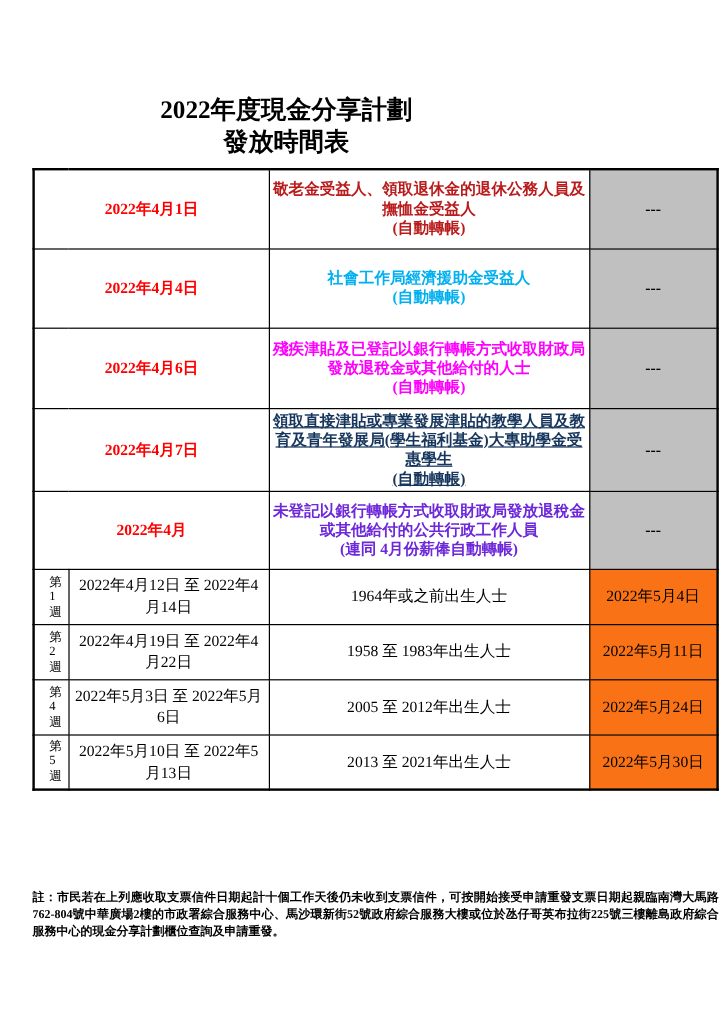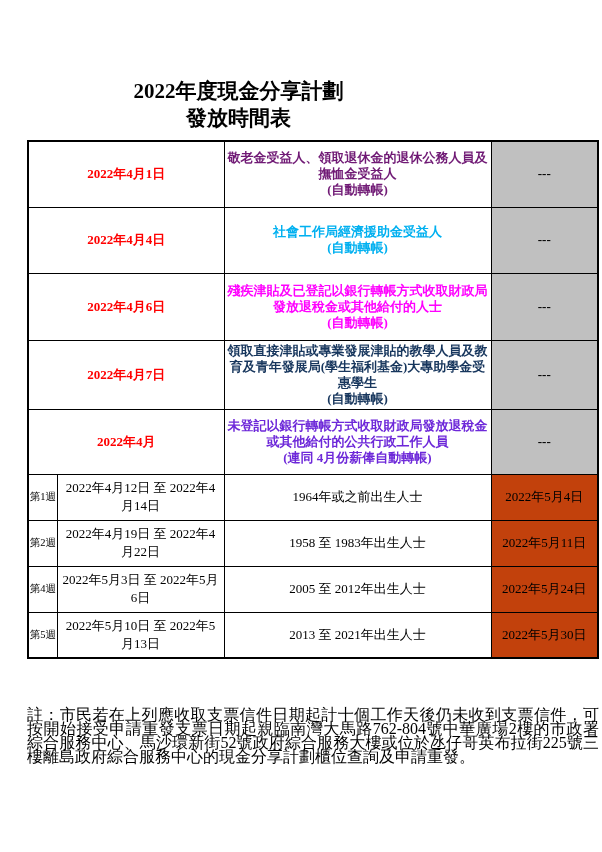--- a/index.html
+++ b/index.html
@@ -22,25 +22,25 @@
   td { text-align:center; vertical-align:middle; padding:2px 3px; }
   .hdr td { height:34px; background:#c0c0c0; font-weight:bold; font-size:13.5px; line-height:16px; border-bottom-width:2px; }
   .auto td { height:66px; }
   .r3 td { height:67px; }
   .r4 td { height:68px; }
   .r5 td { height:65px; }
   .wk td { height:46px; }
   .date-cell { color:#ff0000; font-weight:bold; }
   .desc-cell { font-weight:bold; line-height:16px; }
   .dash-cell { background:#c0c0c0; font-weight:bold; }
-  .week-cell { font-size:10.5px; padding:2px 0; }
-  .green-cell { background:#c2410c; }
+  .week-cell { font-size:10.5px; padding:2px 12px; }
+  .green-cell { background:#f97316; }
   .footnote {
-    position:absolute; top:708px; left:27px; width:572px;
-    font-size:16px; line-height:14px; text-align:justify;
+    position:absolute; top:742px; left:27px; width:572px;
+    font-size:10px; line-height:14px; text-align:justify;font-weight:bold;
   }
 </style>
 </head>
 <body>
 
 <div id="page">
 
   <div class="title-wrap">
     <div>2022年度現金分享計劃</div>
     <div>發放時間表</div>
@@ -51,21 +51,21 @@
       <col style="width:29px">
         <col style="width:167px">
         <col style="width:267px">
         <col style="width:107px">
     </colgroup>
 
     <tbody>
 
     <tr class="auto">
       <td colspan="2" class="date-cell">2022年4月1日</td>
-      <td class="desc-cell" style="color: #701a75;">
+      <td class="desc-cell" style="color: #b91c1c;">
         <div>敬老金受益人、領取退休金的退休公務人員及撫恤金受益人</div>
         <div>(自動轉帳)</div>
       </td>
       <td class="dash-cell">---</td>
     </tr>
 
     <tr class="auto">
       <td colspan="2" class="date-cell">2022年4月4日</td>
       <td class="desc-cell" style="color: rgb(0, 176, 240); text-align: center;">
         <div>社會工作局經濟援助金受益人</div>
@@ -78,21 +78,21 @@
       <td colspan="2" class="date-cell">2022年4月6日</td>
       <td class="desc-cell" style="color: rgb(255, 0, 255); border-radius: 26px;">
         <div>殘疾津貼及已登記以銀行轉帳方式收取財政局發放退稅金或其他給付的人士</div>
         <div>(自動轉帳)</div>
       </td>
       <td class="dash-cell">---</td>
     </tr>
 
     <tr class="auto r4">
       <td colspan="2" class="date-cell">2022年4月7日</td>
-      <td class="desc-cell" style="color: rgb(23, 54, 93);">
+      <td class="desc-cell" style="color: rgb(23, 54, 93); text-decoration: underline;">
         <div>領取直接津貼或專業發展津貼的教學人員及教育及青年發展局(學生福利基金)大專助學金受惠學生</div>
         <div>(自動轉帳)</div>
       </td>
       <td class="dash-cell">---</td>
     </tr>
 
     <tr class="auto r5">
       <td colspan="2" class="date-cell">2022年4月</td>
       <td class="desc-cell" style="color: #6d28d9;">
         <div>未登記以銀行轉帳方式收取財政局發放退稅金或其他給付的公共行政工作人員</div>

